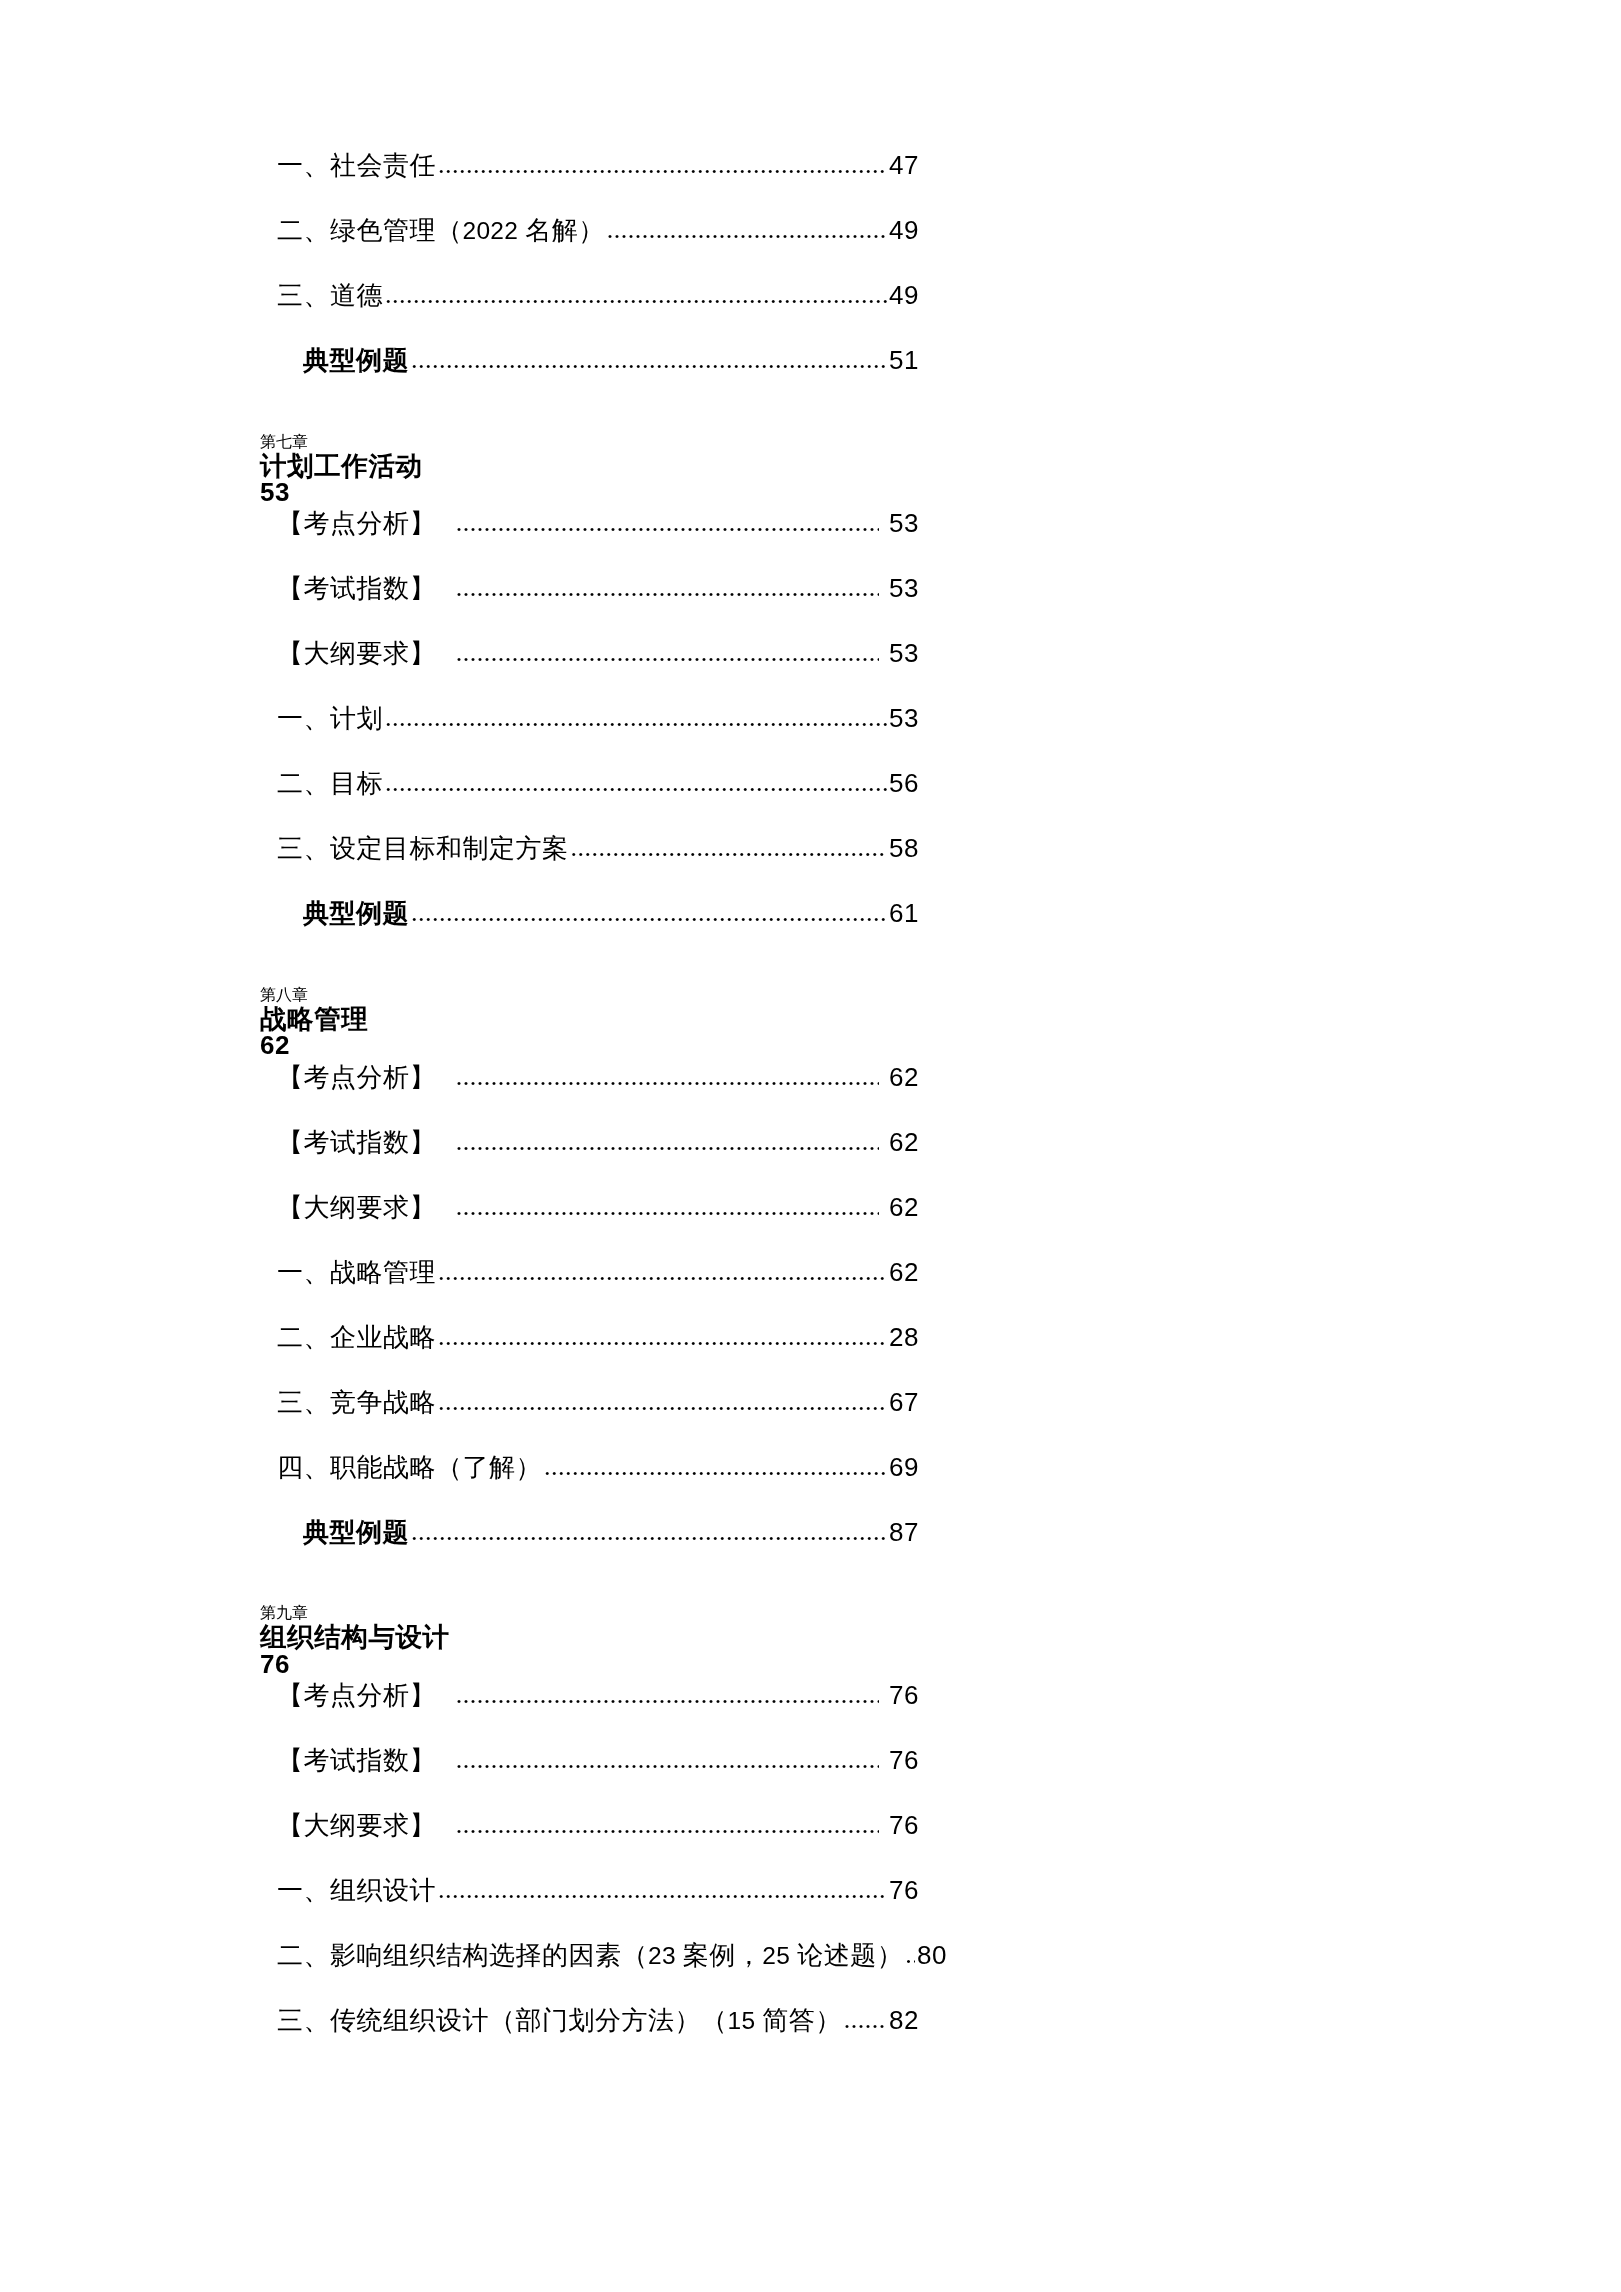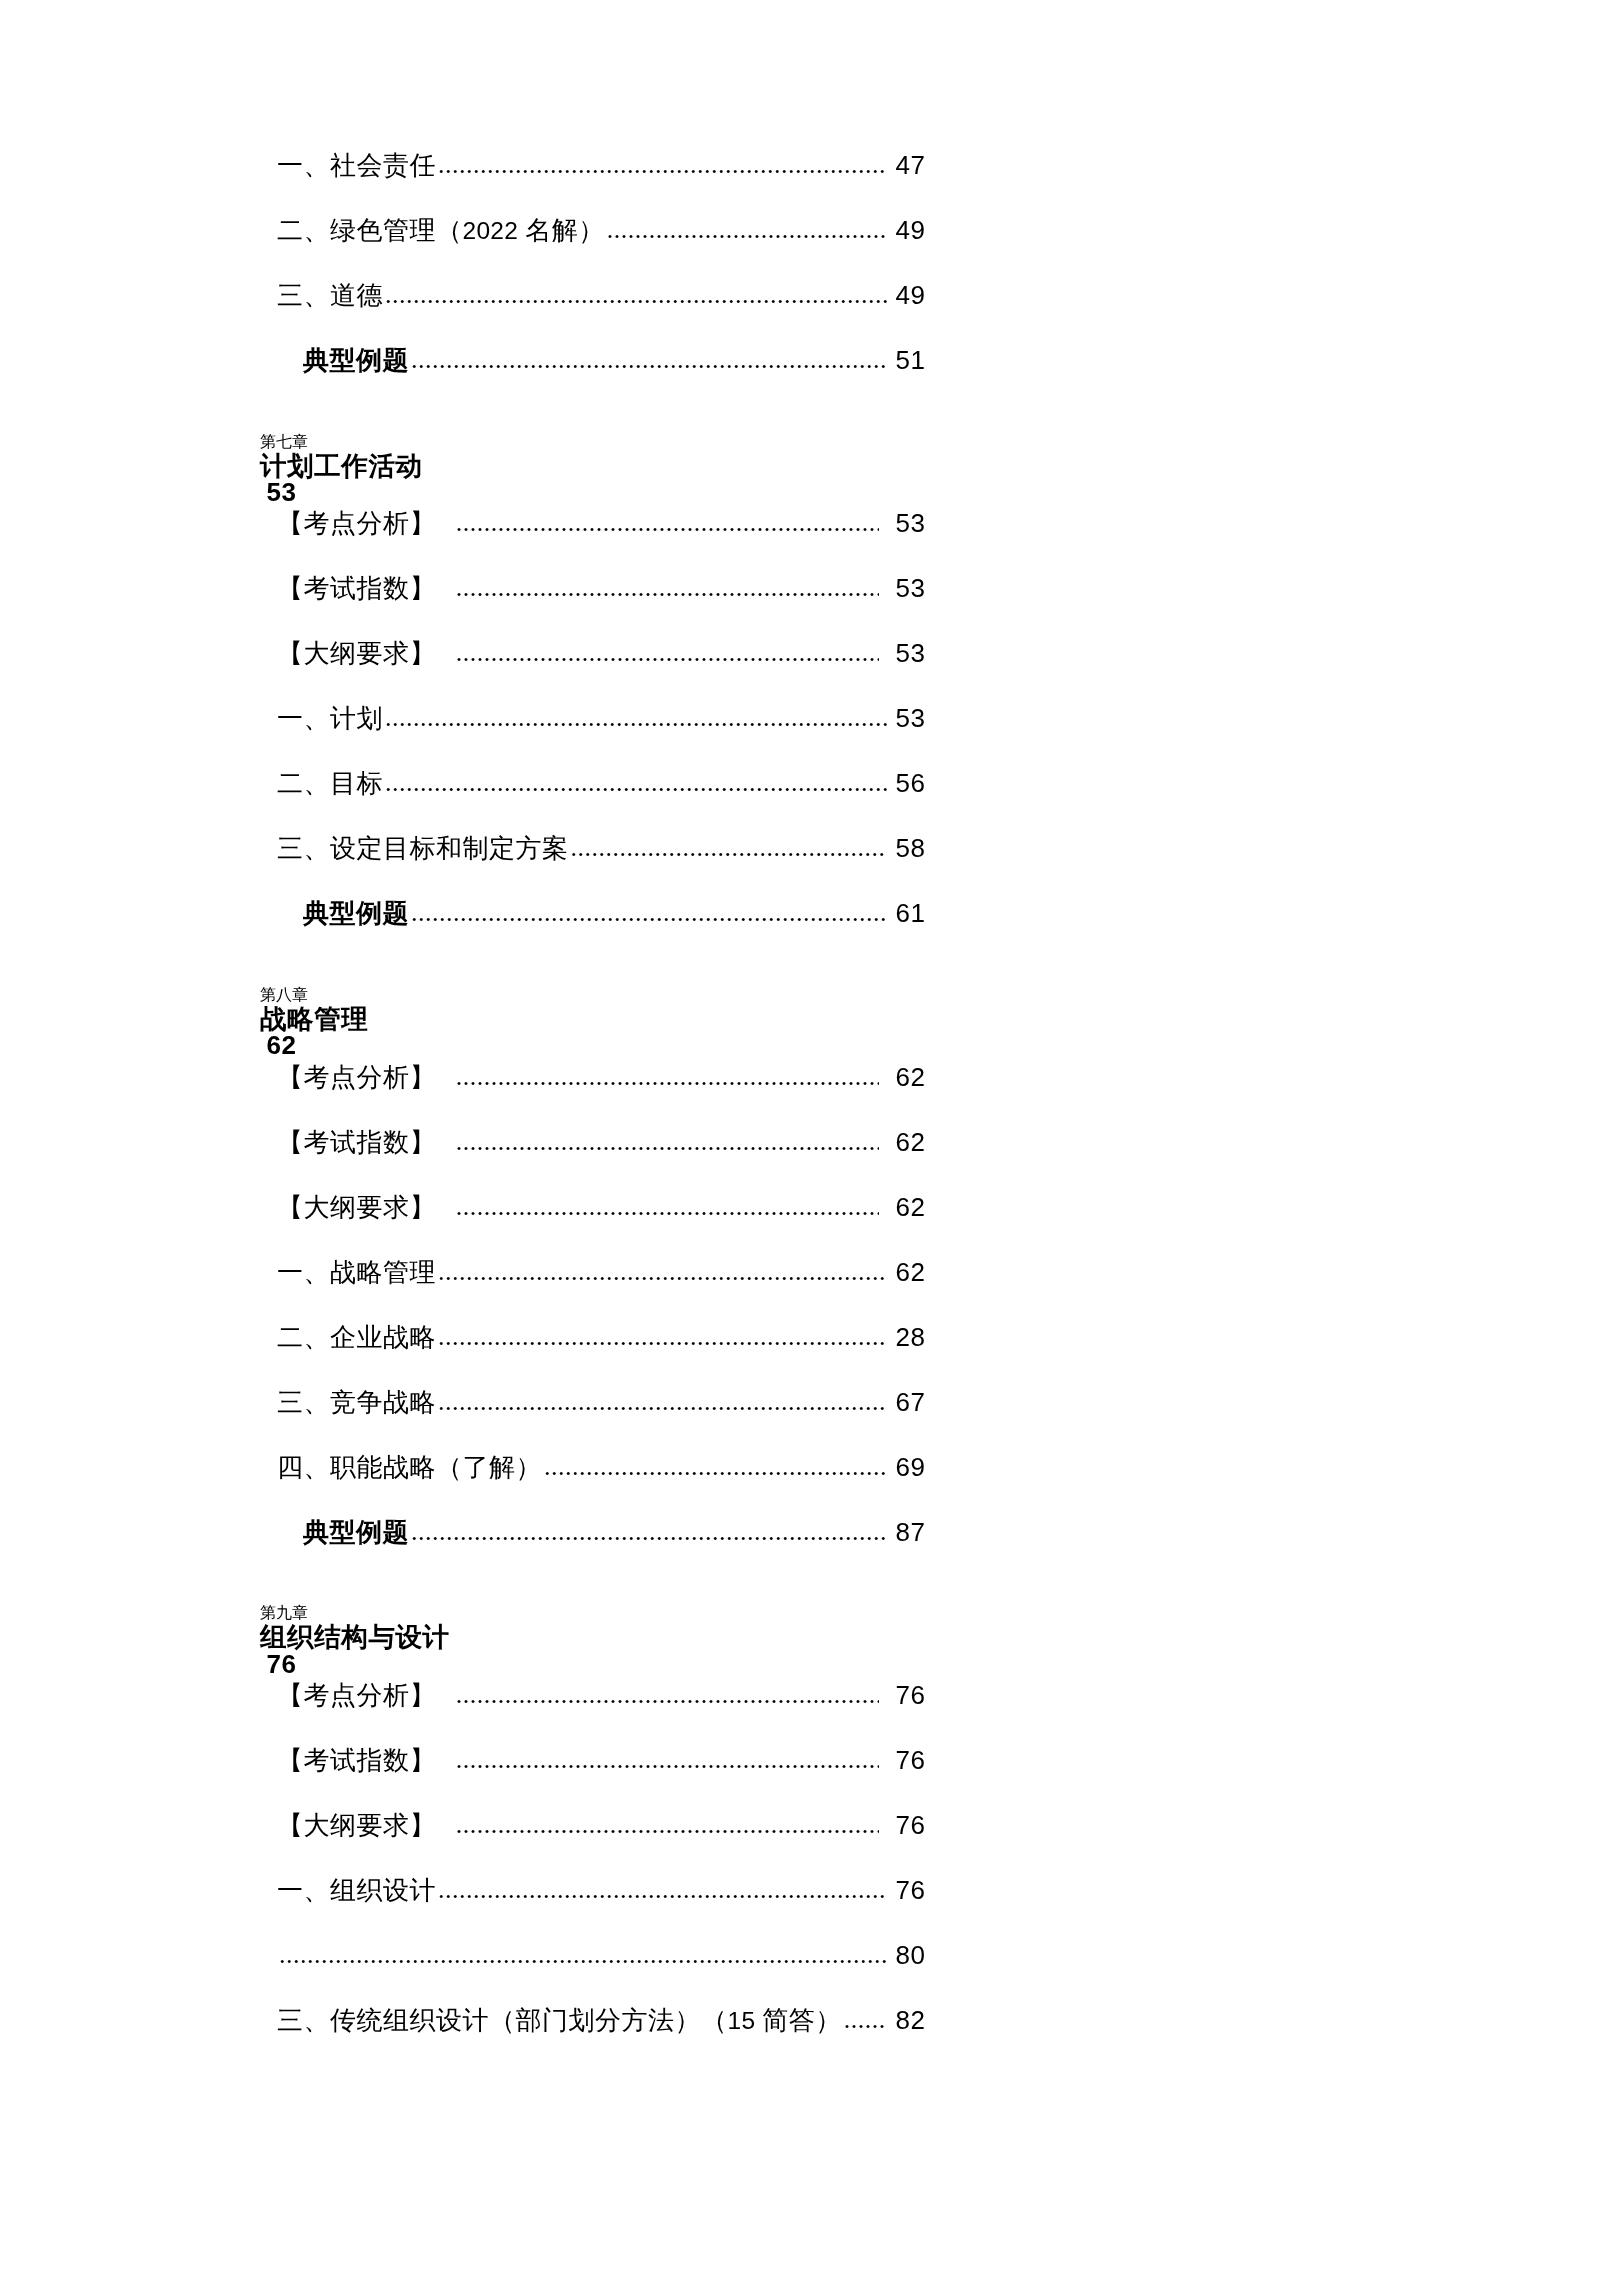--- a/index.html
+++ b/index.html
@@ -53,21 +53,21 @@
     font-size: 26px;
     line-height: 1;
     letter-spacing: 0.5px;
     color: #000;
     margin: 0 2px;
     position: relative;
     top: -1px;
   }
   .toc-page {
     flex: 0 0 auto;
-    text-align: center;
+    text-align: left;
     font-size: 26px;
     line-height: 1;
     min-width: 43px;
     font-family: "Liberation Sans", sans-serif;
     letter-spacing: 0.5px;
   }
 
   
   .lvl-chapter {
     padding-left: 240px;
@@ -268,20 +268,21 @@
         <span class="toc-label">【大纲要求】</span>
         <span class="toc-dots">......................................................................................................................</span>
         <span class="toc-page">76</span>
       </div>
       <div class="toc-row lvl-item">
         <span class="toc-label">一、组织设计</span>
         <span class="toc-dots">......................................................................................................................</span>
         <span class="toc-page">76</span>
       </div>
       <div class="toc-row lvl-item">
+        <span class="toc-label">二、影响组织结构选择的因素（<span class="latin">23</span> 案例，<span class="latin">25</span> 论述题）</span>
         <span class="toc-dots">......................................................................................................................</span>
         <span class="toc-page">80</span>
       </div>
       <div class="toc-row lvl-item">
         <span class="toc-label">三、传统组织设计（部门划分方法）（<span class="latin">15</span> 简答）</span>
         <span class="toc-dots">......................................................................................................................</span>
         <span class="toc-page">82</span>
       </div>
     </div>
 </div>

